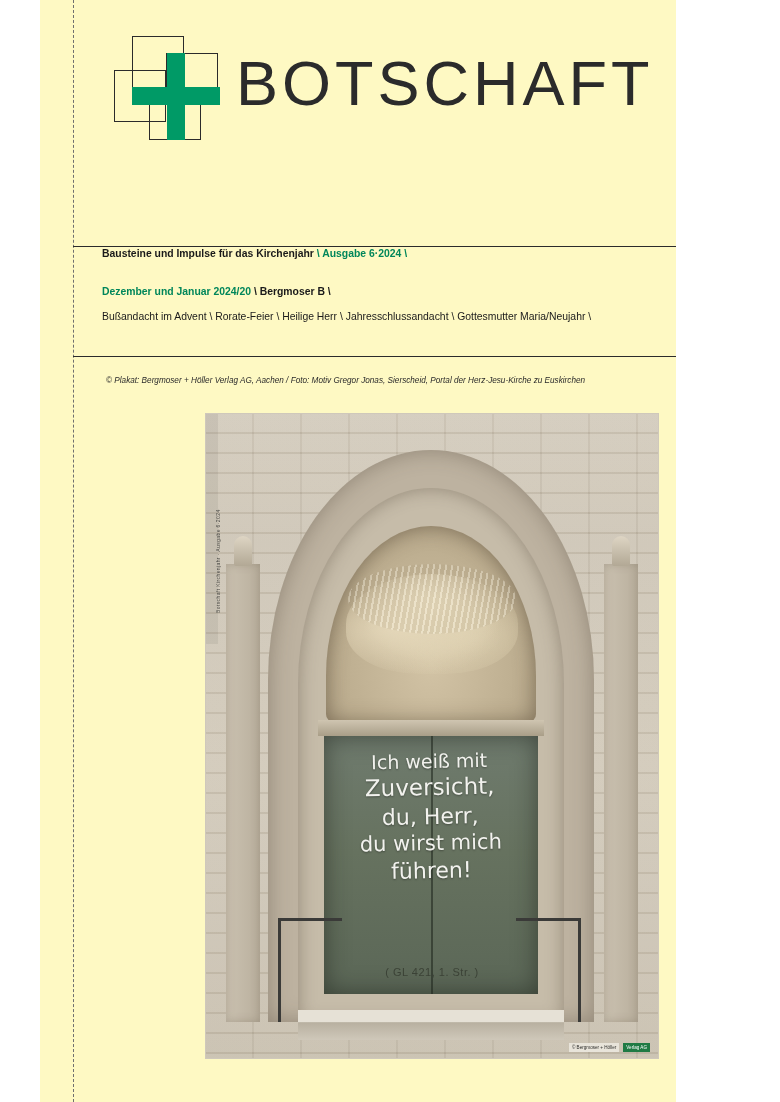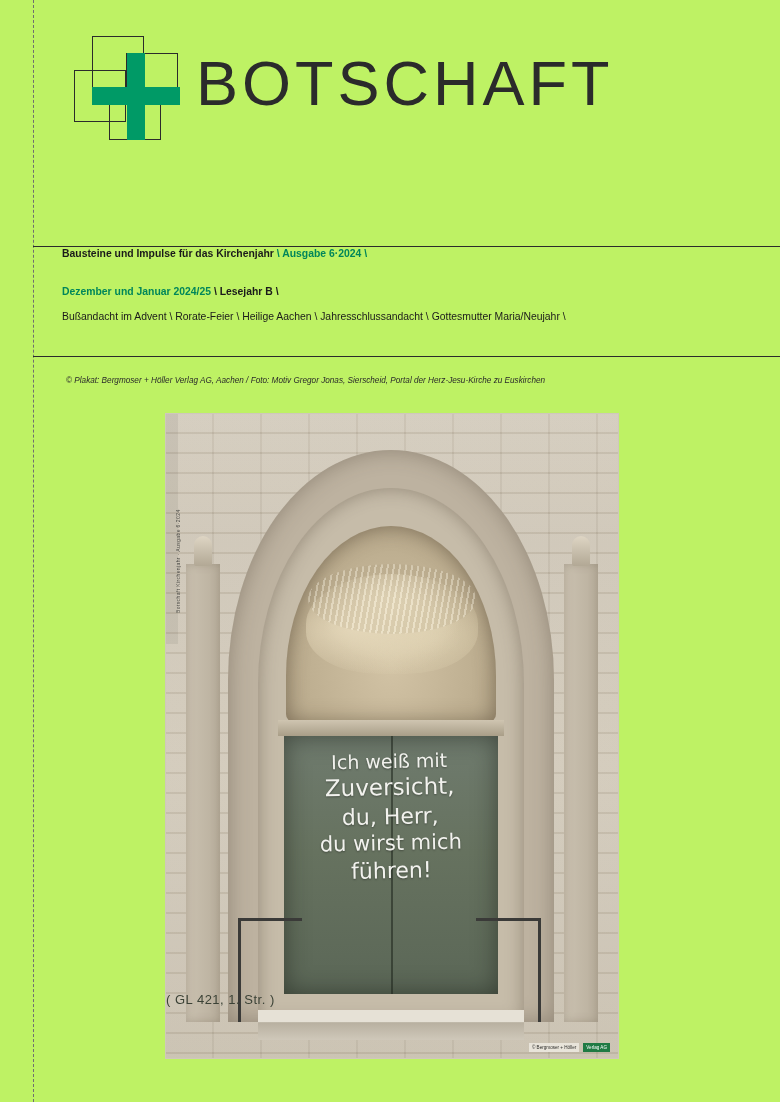--- a/index.html
+++ b/index.html
@@ -6,24 +6,25 @@
     margin: 0;
     padding: 0;
     background: #ffffff;
   }
   body {
     font-family: "Liberation Sans", sans-serif;
     color: #1a1a1a;
   }
   .page {
     position: relative;
-    width: 780px;
+    width: 636px;
     height: 1102px;
-    background: #bef264;
+    background: #fef9c3;
     overflow: hidden;
+    margin-left: 40px;
   }
 
   
   .left-dash {
     position: absolute;
     left: 33px;
     top: 0;
     width: 0;
     height: 1102px;
     border-left: 1px dashed #6f6f6f;
@@ -277,23 +278,23 @@
   .hw-l { display: block; white-space: nowrap; }
   .hw-l.l1 { font-size: 19px; }
   .hw-l.l2 { font-size: 23px; margin-top: 2px; }
   .hw-l.l3 { font-size: 22px; margin-top: 2px; }
   .hw-l.l4 { font-size: 21px; margin-top: 2px; }
   .hw-l.l5 { font-size: 22px; margin-top: 2px; }
   .verse-ref {
     position: absolute;
     left: 0;
     right: 0;
-    top: 578px;
-    text-align: left;
-    font-size: 13px;
+    top: 552px;
+    text-align: center;
+    font-size: 11px;
     color: #3b4236;
     letter-spacing: .5px;
   }
   .steps {
     position: absolute;
     left: 92px;
     top: 596px;
     width: 266px;
     height: 30px;
     background: linear-gradient(180deg,#e6e1d6 0%, #e6e1d6 40%, #b8b0a0 42%, #cfc8ba 100%);
@@ -381,22 +382,22 @@
         <div class="cross-h"></div>
       </div>
     </div>
     <div class="wordmark">BOTSCHAFT</div>
   </div>
 
   <div class="rule rule-1"></div>
 
   <div class="meta">
     <div class="meta-line m1"><span>Bausteine und Impulse für das Kirchenjahr </span><span class="accent">\ Ausgabe 6·2024 \</span></div>
-    <div class="meta-line m2"><span>Dezember und Januar 2024/25 </span><span class="dark">\ Lesejahr B \</span></div>
-    <div class="meta-line m3">Bußandacht im Advent \ Rorate-Feier \ Heilige Aachen \ Jahresschlussandacht \ Gottesmutter Maria/Neujahr \</div>
+    <div class="meta-line m2"><span>Dezember und Januar 2024/20 </span><span class="dark">\ Bergmoser B \</span></div>
+    <div class="meta-line m3">Bußandacht im Advent \ Rorate-Feier \ Heilige Herr \ Jahresschlussandacht \ Gottesmutter Maria/Neujahr \</div>
   </div>
 
   <div class="rule rule-2"></div>
 
   <div class="credit">© Plakat: Bergmoser + Höller Verlag AG, Aachen / Foto: Motiv Gregor Jonas, Sierscheid, Portal der Herz-Jesu-Kirche zu Euskirchen</div>
 
   <div class="poster">
     <div class="poster-sky"></div>
     <div class="wall"></div>
 

